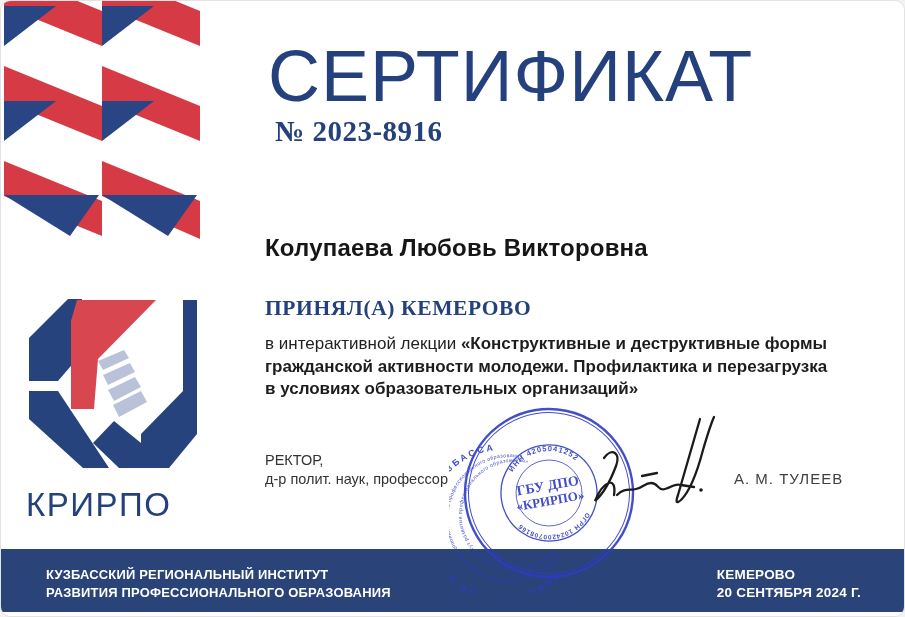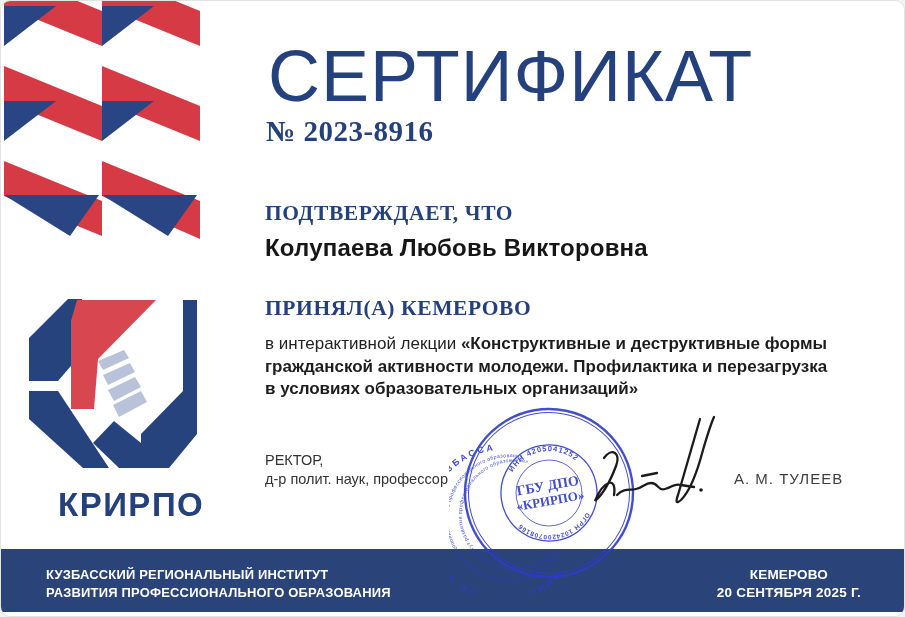--- a/index.html
+++ b/index.html
@@ -1,35 +1,35 @@
 <!DOCTYPE html>
 <html><head>
 <meta charset="utf-8">
 <style>
   html,body{margin:0;padding:0;background:#f3f3f3;}
   .page{position:relative;width:905px;height:617px;background:#ffffff;overflow:hidden;
         font-family:"Liberation Sans",sans-serif;border-radius:10px;border:1px solid #e3e3e3;box-sizing:border-box;}
   .abs{position:absolute;}
   .title{left:254px;top:34px;font-family:Liberation Sans, sans-serif;font-size:72px;font-weight:500;
          color:#24407d;letter-spacing:1px;white-space:nowrap;margin-left:13px;}
-  .certnum{left:265px;top:114px;font-family:"Liberation Serif",serif;font-size:29px;font-weight:bold;
+  .certnum{left:274px;top:114px;font-family:"Liberation Serif",serif;font-size:29px;font-weight:bold;
          color:#24407d;letter-spacing:.5px;}
   .subhead{font-family:"Liberation Serif",serif;font-size:21.5px;font-weight:bold;color:#24417e;
          letter-spacing:.6px;white-space:nowrap;}
   .recipient{left:264px;top:233px;font-size:24px;font-weight:bold;color:#161616;letter-spacing:.2px;white-space:nowrap;text-align:center;}
   .event{left:264px;top:332px;font-size:17px;line-height:22.5px;color:#222;width:620px;}
   .event b{color:#1d1d1d;}
   .rector{left:264px;top:450px;font-size:14.5px;line-height:19px;color:#333;}
   .tuleev{left:733px;top:469px;font-size:15px;font-weight:normal;color:#3f3f3f;letter-spacing:1px;white-space:nowrap;}
-  .logotext{left:25px;top:485px;font-size:33px;font-weight:700;color:#24417c;letter-spacing:1.5px;white-space:nowrap;margin-left:32px;}
+  .logotext{left:25px;top:485px;font-size:33px;font-weight:400;color:#24417c;letter-spacing:1.5px;white-space:nowrap;}
   .footer{left:0;top:548px;width:905px;height:63px;background:#2a4378;}
   .footer-left{left:45px;top:565px;color:#fff;font-size:13.5px;font-weight:bold;line-height:18px;
                letter-spacing:.2px;transform:scaleX(.96);transform-origin:left top;white-space:nowrap;}
   .footer-right{right:43px;top:565px;color:#fff;font-size:13.5px;font-weight:bold;line-height:18px;
-               letter-spacing:.2px;text-align:center;white-space:nowrap;}
+               letter-spacing:.2px;text-align:left;white-space:nowrap;}
   .stampwrap{left:448px;top:392px;width:200px;height:200px;opacity:.9;}
   .sigwrap{left:585px;top:405px;width:160px;height:110px;}
 </style>
 </head>
 <body>
 
 <div class="page">
 
   <svg class="abs" style="left:0;top:0" width="200" height="240" viewBox="0 0 200 240">
     <g transform="translate(3,2)">
@@ -48,21 +48,20 @@
         <polygon fill="#2a4583" points="98,3 150,3 98,43"></polygon>
         <polygon fill="#2a4583" points="98,98 150,98 98,138"></polygon>
         <polygon fill="#2a4583" points="98,192 193,192 164,233"></polygon>
       </g>
     </g>
   </svg>
 
   <div class="abs title">СЕРТИФИКАТ</div>
   <div class="abs certnum">№ 2023-8916</div>
 
-  <div class="abs subhead" style="left:264px;top:200px">ПОДТВЕРЖДАЕТ, ЧТО</div>
 
   <div class="abs recipient">Колупаева Любовь Викторовна</div>
 
   <div class="abs subhead" style="left:264px;top:295px">ПРИНЯЛ(А) КЕМЕРОВО</div>
 
   <div class="abs rector">
     <div>РЕКТОР,</div>
     <div>д-р полит. наук, профессор</div>
   </div>
 
@@ -91,21 +90,21 @@
   </svg>
   <div class="abs logotext">КРИРПО</div>
 
   <div class="abs footer"></div>
   <div class="abs footer-left">
     <div>КУЗБАССКИЙ РЕГИОНАЛЬНЫЙ ИНСТИТУТ</div>
     <div>РАЗВИТИЯ ПРОФЕССИОНАЛЬНОГО ОБРАЗОВАНИЯ</div>
   </div>
   <div class="abs footer-right">
     <div>КЕМЕРОВО</div>
-    <div>20 СЕНТЯБРЯ 2025 Г.</div>
+    <div>20 СЕНТЯБРЯ 2024 Г.</div>
   </div>
 
   <svg class="abs stampwrap" width="200" height="200" viewBox="0 0 200 200">
     <defs>
       <path id="outerArc" d="M 100,173 A 73,73 0 1 1 100.01,172.99" fill="none"></path>
       <path id="orgArc1" d="M 100,161 A 61,61 0 1 1 100.01,160.99" fill="none"></path>
       <path id="orgArc2" d="M 100,153 A 53,53 0 1 1 100.01,152.99" fill="none"></path>
       <path id="innArc" d="M 58,100 A 42,42 0 0 1 142,100" fill="none"></path>
       <path id="ogrnArc" d="M 142,100 A 42,42 0 0 1 58,100" fill="none"></path>
     </defs>

